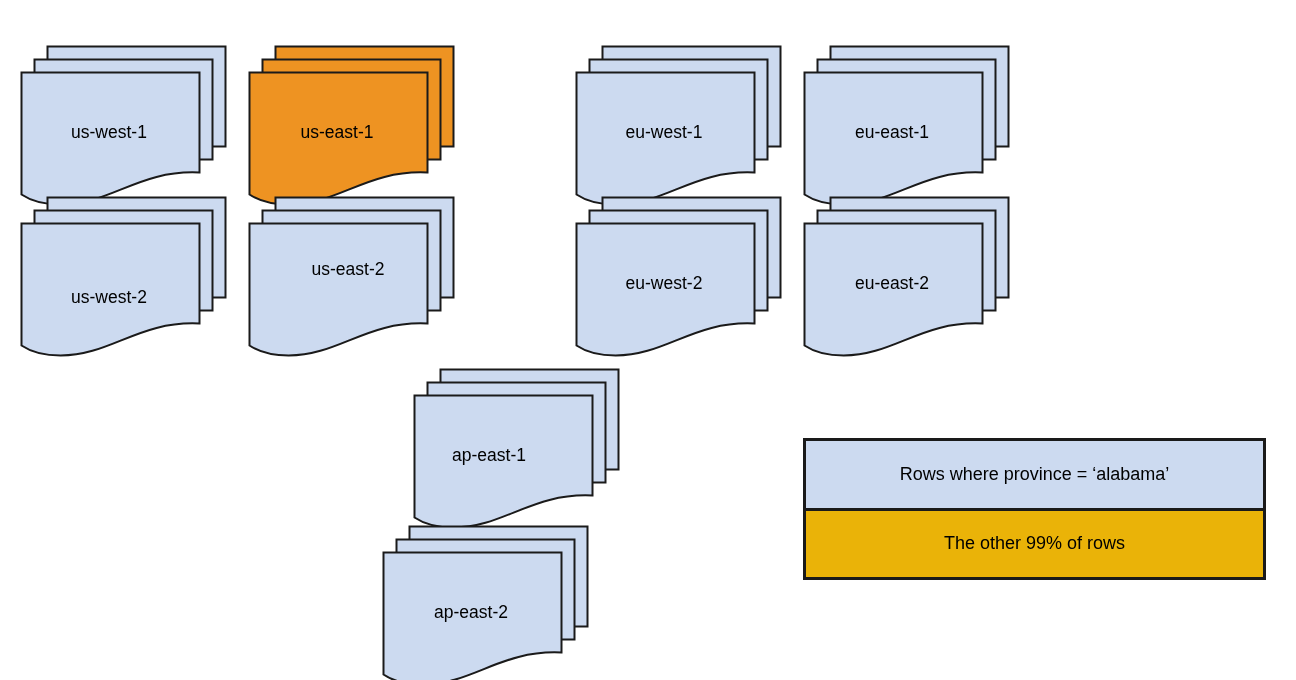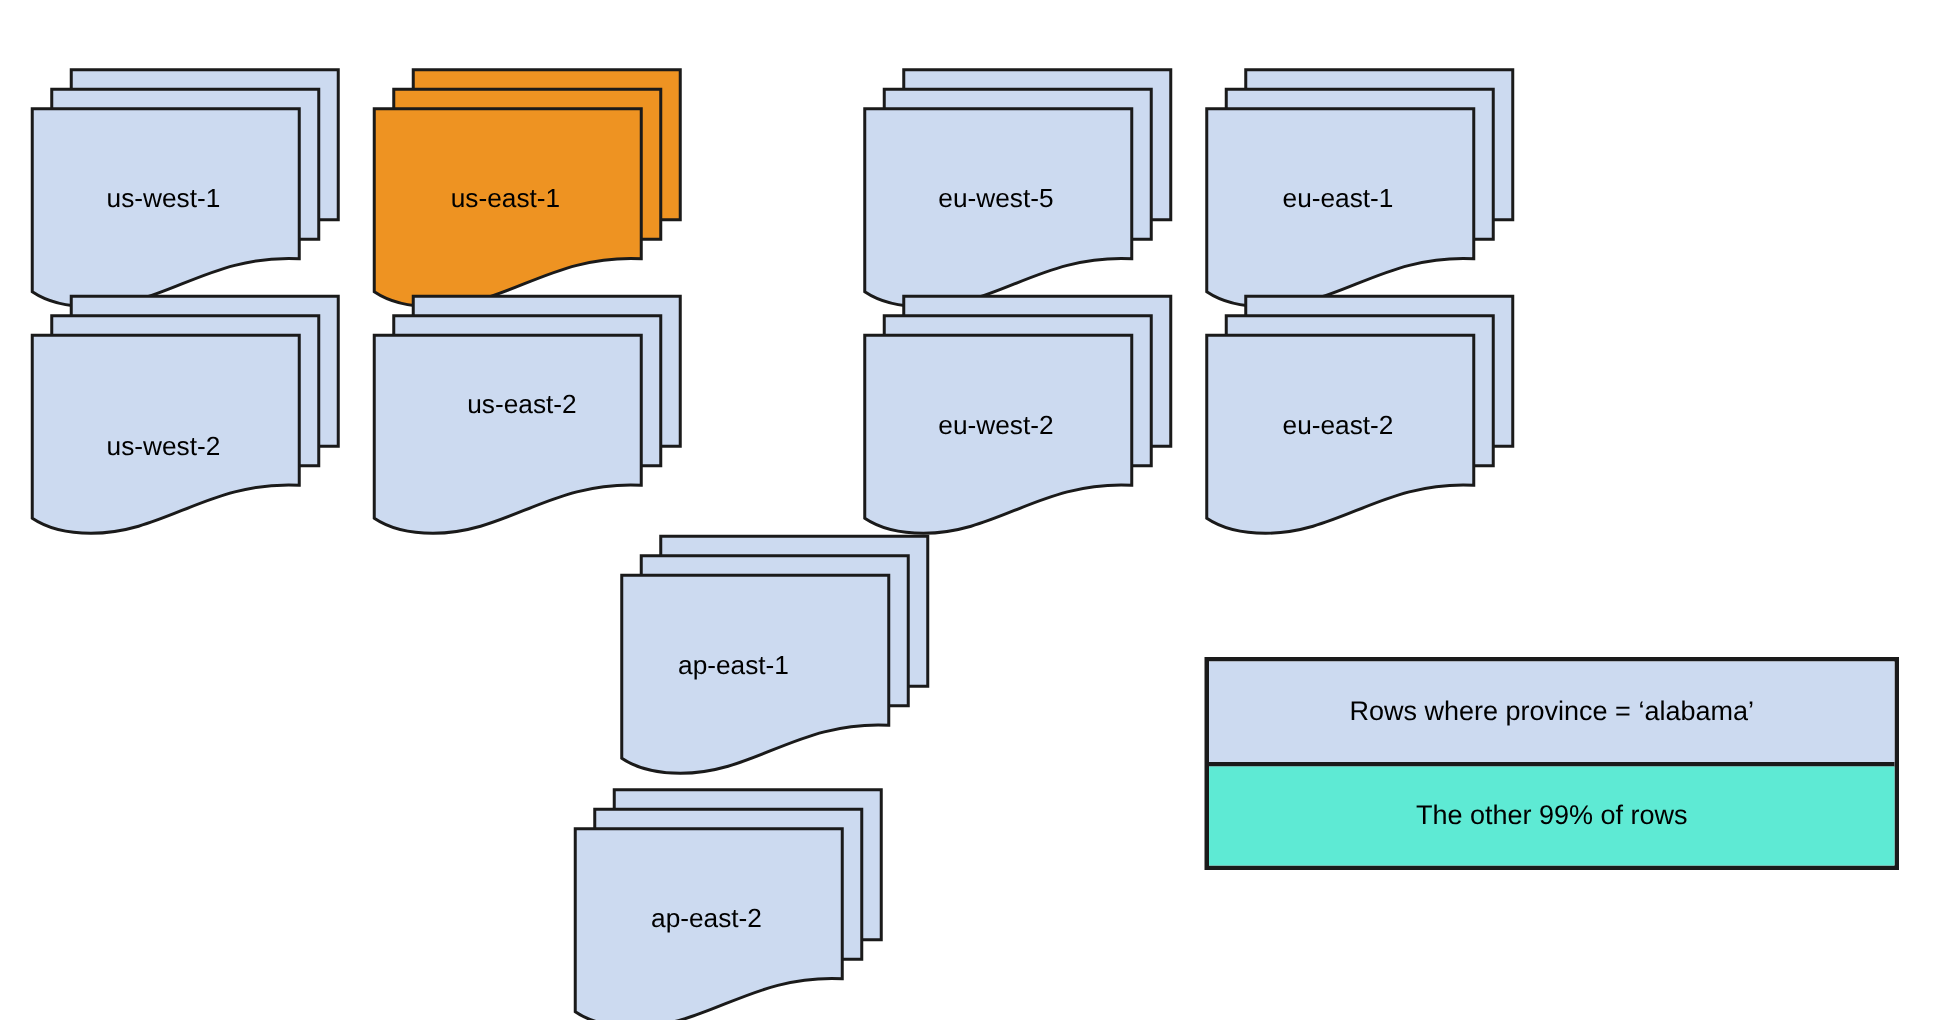--- a/index.html
+++ b/index.html
@@ -77,21 +77,21 @@
         <path d="M 1.5 27.5 L 179.5 27.5 L 179.5 127.5 C 118.98 124.5 90.5 159.5 40.660000000000004 159.5 C 22.86 159.5 10.4 155.5 1.5 149.5 Z" fill="#ee9322" stroke="#1a1a1a" stroke-width="2" stroke-linejoin="miter"></path>
       </svg>
       <div class="stack-label" style="top: 79px;">us-east-1</div>
     </div>
     <div class="stack" style="left: 575px; top: 45px;">
       <svg width="210" height="160" viewBox="0 0 210 160">
         <path d="M 27.5 1.5 L 205.5 1.5 L 205.5 101.5 L 27.5 101.5 Z" fill="#ccdaf0" stroke="#1a1a1a" stroke-width="2" stroke-linejoin="miter"></path>
         <path d="M 14.5 14.5 L 192.5 14.5 L 192.5 114.5 L 14.5 114.5 Z" fill="#ccdaf0" stroke="#1a1a1a" stroke-width="2" stroke-linejoin="miter"></path>
         <path d="M 1.5 27.5 L 179.5 27.5 L 179.5 127.5 C 118.98 124.5 90.5 159.5 40.660000000000004 159.5 C 22.86 159.5 10.4 155.5 1.5 149.5 Z" fill="#ccdaf0" stroke="#1a1a1a" stroke-width="2" stroke-linejoin="miter"></path>
       </svg>
-      <div class="stack-label" style="top: 79px;">eu-west-5</div>
+      <div class="stack-label" style="top: 79px;">eu-west-1</div>
     </div>
     <div class="stack" style="left: 803px; top: 45px;">
       <svg width="210" height="160" viewBox="0 0 210 160">
         <path d="M 27.5 1.5 L 205.5 1.5 L 205.5 101.5 L 27.5 101.5 Z" fill="#ccdaf0" stroke="#1a1a1a" stroke-width="2" stroke-linejoin="miter"></path>
         <path d="M 14.5 14.5 L 192.5 14.5 L 192.5 114.5 L 14.5 114.5 Z" fill="#ccdaf0" stroke="#1a1a1a" stroke-width="2" stroke-linejoin="miter"></path>
         <path d="M 1.5 27.5 L 179.5 27.5 L 179.5 127.5 C 118.98 124.5 90.5 159.5 40.660000000000004 159.5 C 22.86 159.5 10.4 155.5 1.5 149.5 Z" fill="#ccdaf0" stroke="#1a1a1a" stroke-width="2" stroke-linejoin="miter"></path>
       </svg>
       <div class="stack-label" style="top: 79px;">eu-east-1</div>
     </div>
     <div class="stack" style="left: 20px; top: 196px;">
@@ -119,37 +119,37 @@
       <div class="stack-label" style="top: 79px;">eu-west-2</div>
     </div>
     <div class="stack" style="left: 803px; top: 196px;">
       <svg width="210" height="160" viewBox="0 0 210 160">
         <path d="M 27.5 1.5 L 205.5 1.5 L 205.5 101.5 L 27.5 101.5 Z" fill="#ccdaf0" stroke="#1a1a1a" stroke-width="2" stroke-linejoin="miter"></path>
         <path d="M 14.5 14.5 L 192.5 14.5 L 192.5 114.5 L 14.5 114.5 Z" fill="#ccdaf0" stroke="#1a1a1a" stroke-width="2" stroke-linejoin="miter"></path>
         <path d="M 1.5 27.5 L 179.5 27.5 L 179.5 127.5 C 118.98 124.5 90.5 159.5 40.660000000000004 159.5 C 22.86 159.5 10.4 155.5 1.5 149.5 Z" fill="#ccdaf0" stroke="#1a1a1a" stroke-width="2" stroke-linejoin="miter"></path>
       </svg>
       <div class="stack-label" style="top: 79px;">eu-east-2</div>
     </div>
-    <div class="stack" style="left: 400px; top: 356px; padding-left: 13px;">
+    <div class="stack" style="left: 400px; top: 368px; padding-left: 13px;">
       <svg width="210" height="160" viewBox="0 0 210 160">
         <path d="M 27.5 1.5 L 205.5 1.5 L 205.5 101.5 L 27.5 101.5 Z" fill="#ccdaf0" stroke="#1a1a1a" stroke-width="2" stroke-linejoin="miter"></path>
         <path d="M 14.5 14.5 L 192.5 14.5 L 192.5 114.5 L 14.5 114.5 Z" fill="#ccdaf0" stroke="#1a1a1a" stroke-width="2" stroke-linejoin="miter"></path>
         <path d="M 1.5 27.5 L 179.5 27.5 L 179.5 127.5 C 118.98 124.5 90.5 159.5 40.660000000000004 159.5 C 22.86 159.5 10.4 155.5 1.5 149.5 Z" fill="#ccdaf0" stroke="#1a1a1a" stroke-width="2" stroke-linejoin="miter"></path>
       </svg>
       <div class="stack-label" style="top: 79px;">ap-east-1</div>
     </div>
     <div class="stack" style="left: 382px; top: 525px;">
       <svg width="210" height="160" viewBox="0 0 210 160">
         <path d="M 27.5 1.5 L 205.5 1.5 L 205.5 101.5 L 27.5 101.5 Z" fill="#ccdaf0" stroke="#1a1a1a" stroke-width="2" stroke-linejoin="miter"></path>
         <path d="M 14.5 14.5 L 192.5 14.5 L 192.5 114.5 L 14.5 114.5 Z" fill="#ccdaf0" stroke="#1a1a1a" stroke-width="2" stroke-linejoin="miter"></path>
         <path d="M 1.5 27.5 L 179.5 27.5 L 179.5 127.5 C 118.98 124.5 90.5 159.5 40.660000000000004 159.5 C 22.86 159.5 10.4 155.5 1.5 149.5 Z" fill="#ccdaf0" stroke="#1a1a1a" stroke-width="2" stroke-linejoin="miter"></path>
       </svg>
       <div class="stack-label" style="top: 79px;">ap-east-2</div>
     </div>
     <div class="legend" style="left: 803px; top: 438px; width: 463px; height: 142px; border-color: rgb(26, 26, 26);">
       <div class="legend-row top" style="background: rgb(204, 218, 240); border-bottom-color: rgb(26, 26, 26);">
         <span>Rows where province = ‘alabama’</span>
       </div>
-      <div class="legend-row" style="background: #5eead4;">
+      <div class="legend-row" style="background: #eab308;">
         <span>The other 99% of rows</span>
       </div>
     </div>
   </div>
 
 </body></html>

